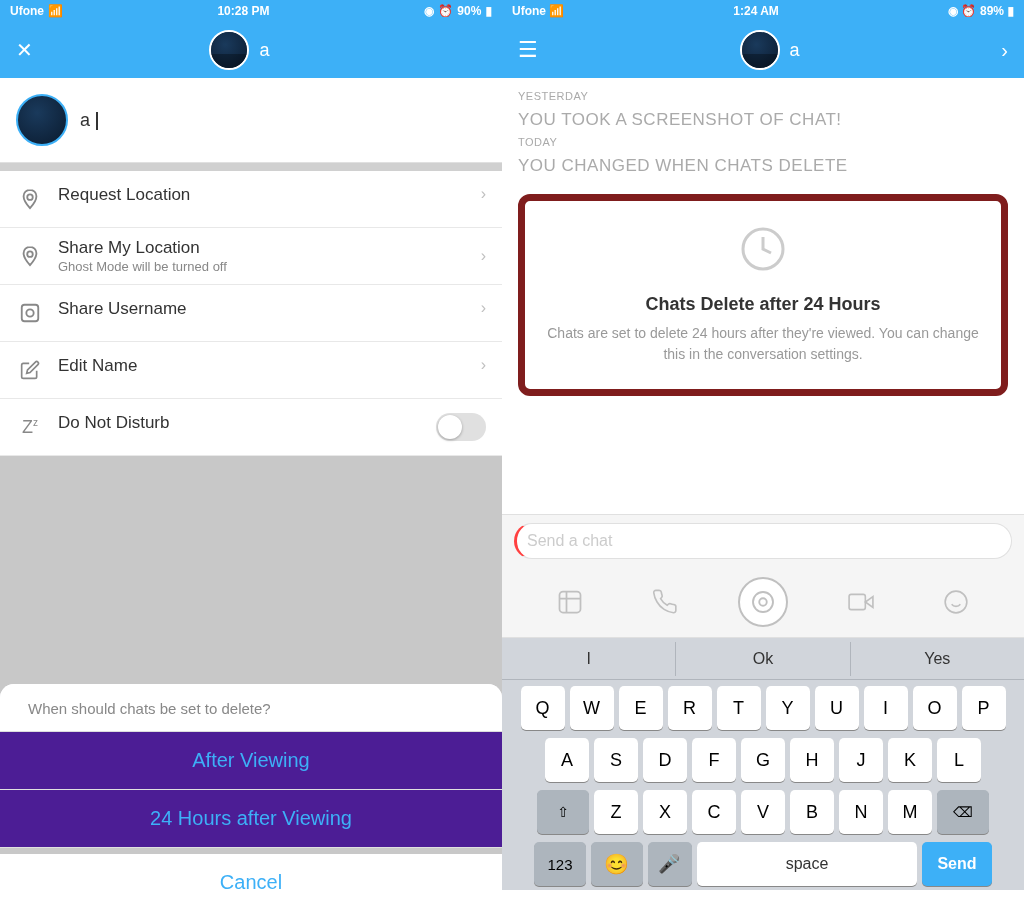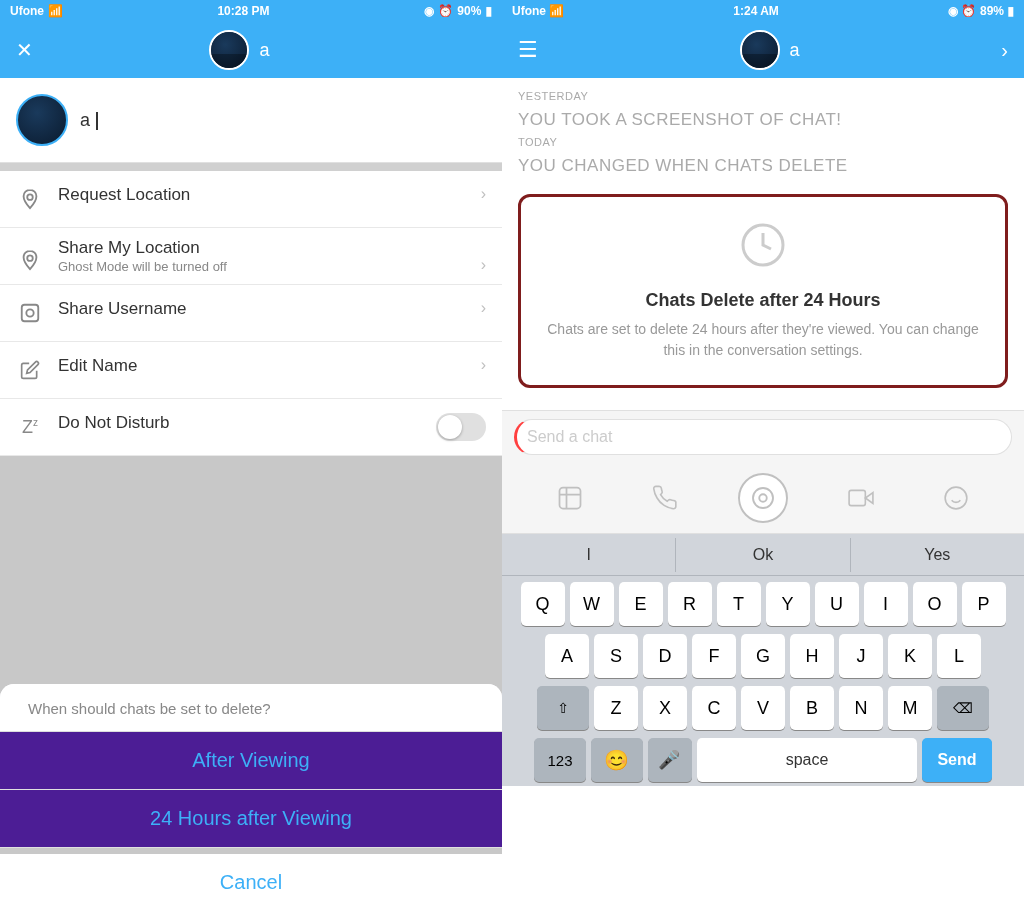--- a/index.html
+++ b/index.html
@@ -114,21 +114,21 @@
       display: flex;
       align-items: flex-start;
       gap: 14px;
       border-bottom: 1px solid #e8e8e8;
       position: relative;
     }
     .menu-item-sub {
       background: white;
       padding: 10px 16px 10px 16px;
       display: flex;
-      align-items: flex-end;
+      align-items: center;
       gap: 14px;
       border-bottom: 1px solid #e8e8e8;
       position: relative;
     }
     .menu-icon {
       width: 28px; height: 28px;
       display: flex; align-items: center; justify-content: center;
       color: #888;
       font-size: 18px;
     }
@@ -190,21 +190,21 @@
       text-align: center;
       font-size: 20px;
       color: #3db0f7;
       margin-top: 6px;
       cursor: pointer;
     }
 
     
     .right-panel {
       width: 522px;
-      height: 786px;
+      height: 890px;
       background: #f5f5f5;
       position: relative;
       display: flex;
       flex-direction: column;
     }
 
     
     .status-bar-right {
       height: 22px;
       background: #3db0f7;
@@ -258,21 +258,21 @@
       font-size: 17px;
       color: #aaa;
       text-transform: uppercase;
       letter-spacing: 0.5px;
       text-align: center;
     }
 
     
     .delete-card {
       background: white;
-      border: 3px solid #7f1d1d;
+      border: 7px solid #7f1d1d;
       border-radius: 12px;
       padding: 24px 20px;
       margin: 12px 0;
       text-align: center;
       width: 100%;
     }
     .delete-icon {
       font-size: 36px;
       color: #ccc;
       margin-bottom: 12px;

